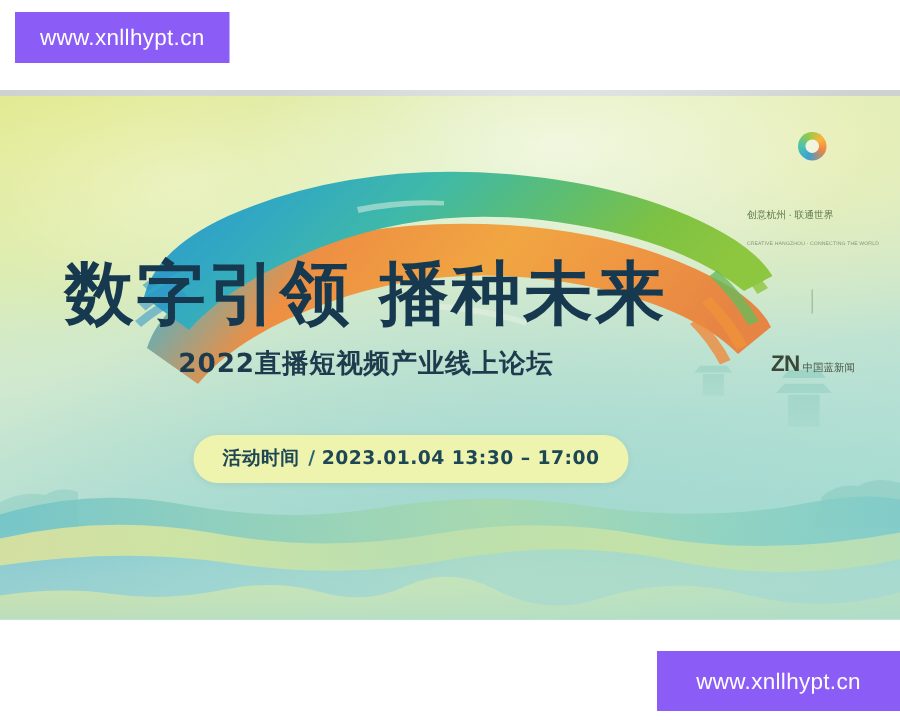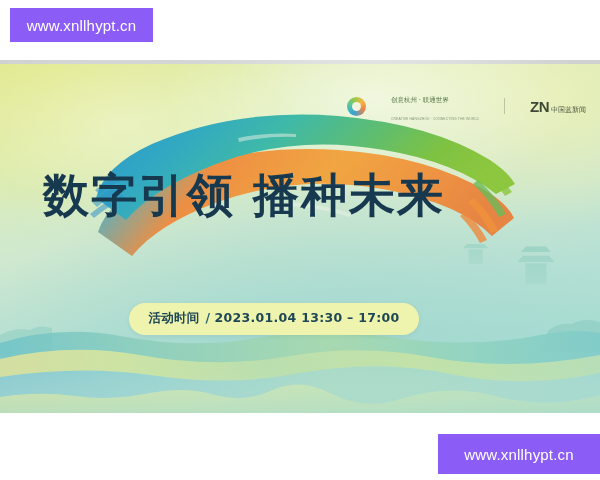--- a/index.html
+++ b/index.html
@@ -85,20 +85,21 @@
 
   
   .logo-bar {
     position: absolute;
     right: 14px;
     top: 28px;
     display: flex;
     align-items: center;
     gap: 25px;
     opacity: 0.92;
+    flex-direction: column;
   }
   .logo-mark {
     width: 19px;
     height: 19px;
     border-radius: 50%;
     background:
       conic-gradient(from 200deg, #2c9ad4 0deg, #3fbfae 70deg, #8ec63f 140deg, #f7b233 210deg, #ef7a3c 270deg, #2c9ad4 360deg);
     position: relative;
     flex: 0 0 auto;
   }
@@ -189,21 +190,21 @@
     color: #1d3b4d;
     letter-spacing: 0.3px;
     white-space: nowrap;
     font-family: "DejaVu Sans", "Liberation Sans", sans-serif;
   }
 
   
   .time-pill-wrap {
     position: absolute;
     left: 0;
-    top: 243px;
+    top: 230px;
     width: 548px;
     display: flex;
     justify-content: center;
   }
   .time-pill {
     background: #eef3ae;
     border-radius: 20px;
     padding: 7px 19px 8px;
     font-size: 12.5px;
     color: #1d4754;
@@ -360,20 +361,21 @@
         <path d="M150 24 q30 -6 58 -4 l0 3 q-28 -1 -57 5 z"></path>
         <path d="M200 88 q36 2 64 12 l-2 3 q-28 -9 -62 -11 z"></path>
       </g>
     </svg>
   </div>
 
   <div class="headline-block">
     <div class="headline">
       <span>数字引领</span><span class="gap"></span><span>播种未来</span>
     </div>
+    <div class="subtitle-1">2022直播短视频产业线上论坛</div>
   </div>
 
   <div class="time-pill-wrap">
     <div class="time-pill">
       <span class="label">活动时间</span><span class="slash">/</span><span>2023.01.04 13:30 – 17:00</span>
     </div>
   </div>
 
 </div>
 

